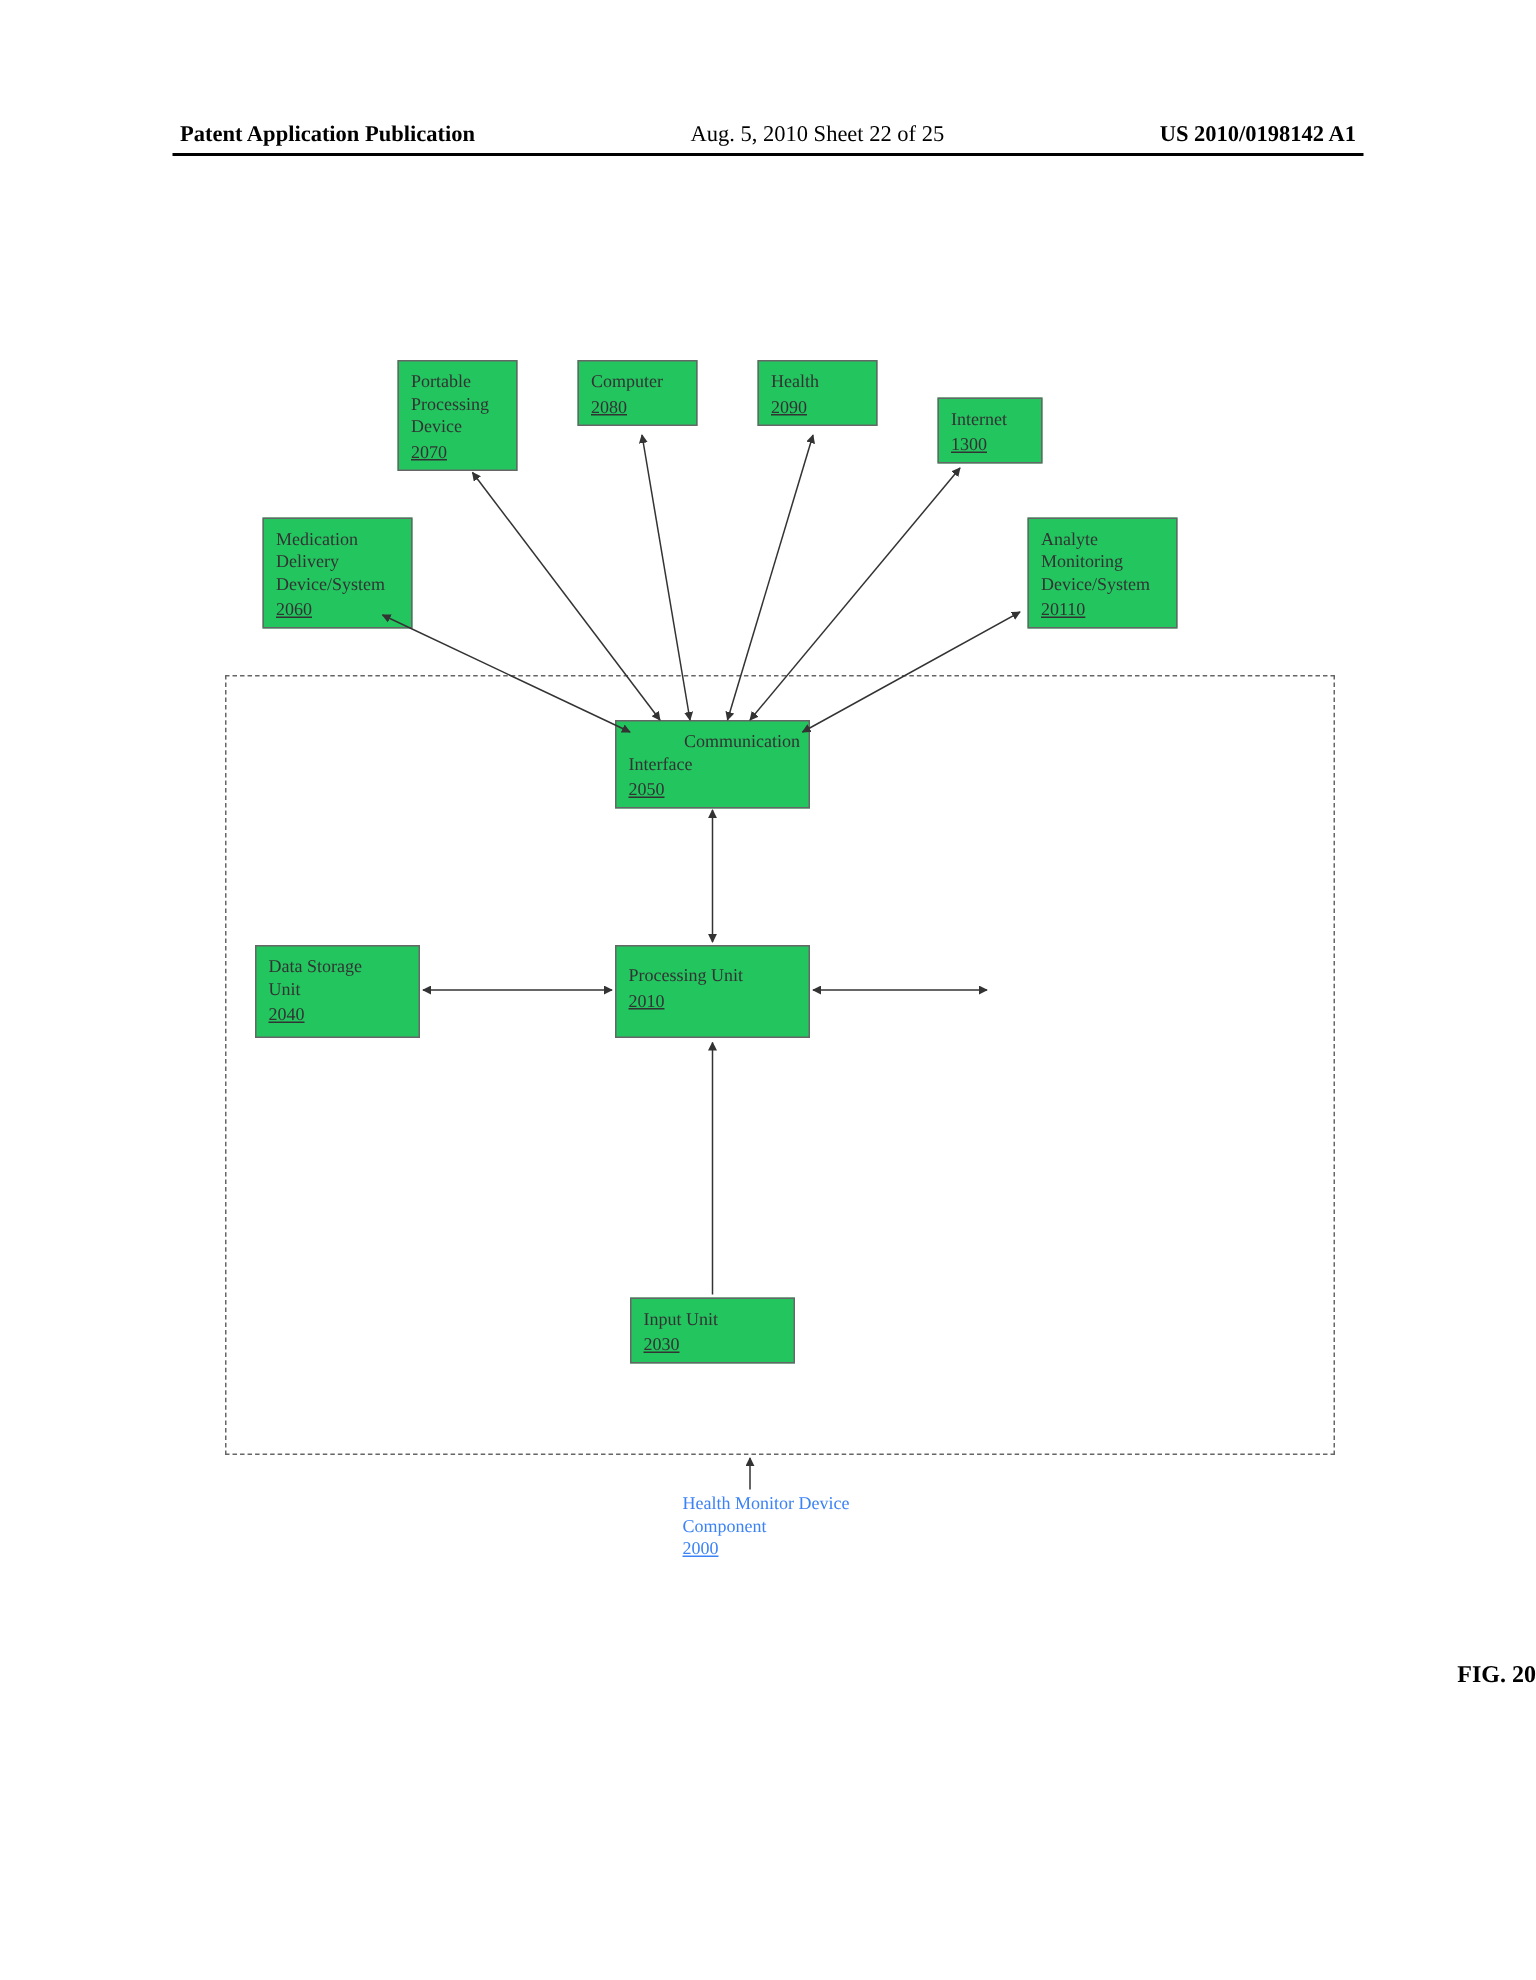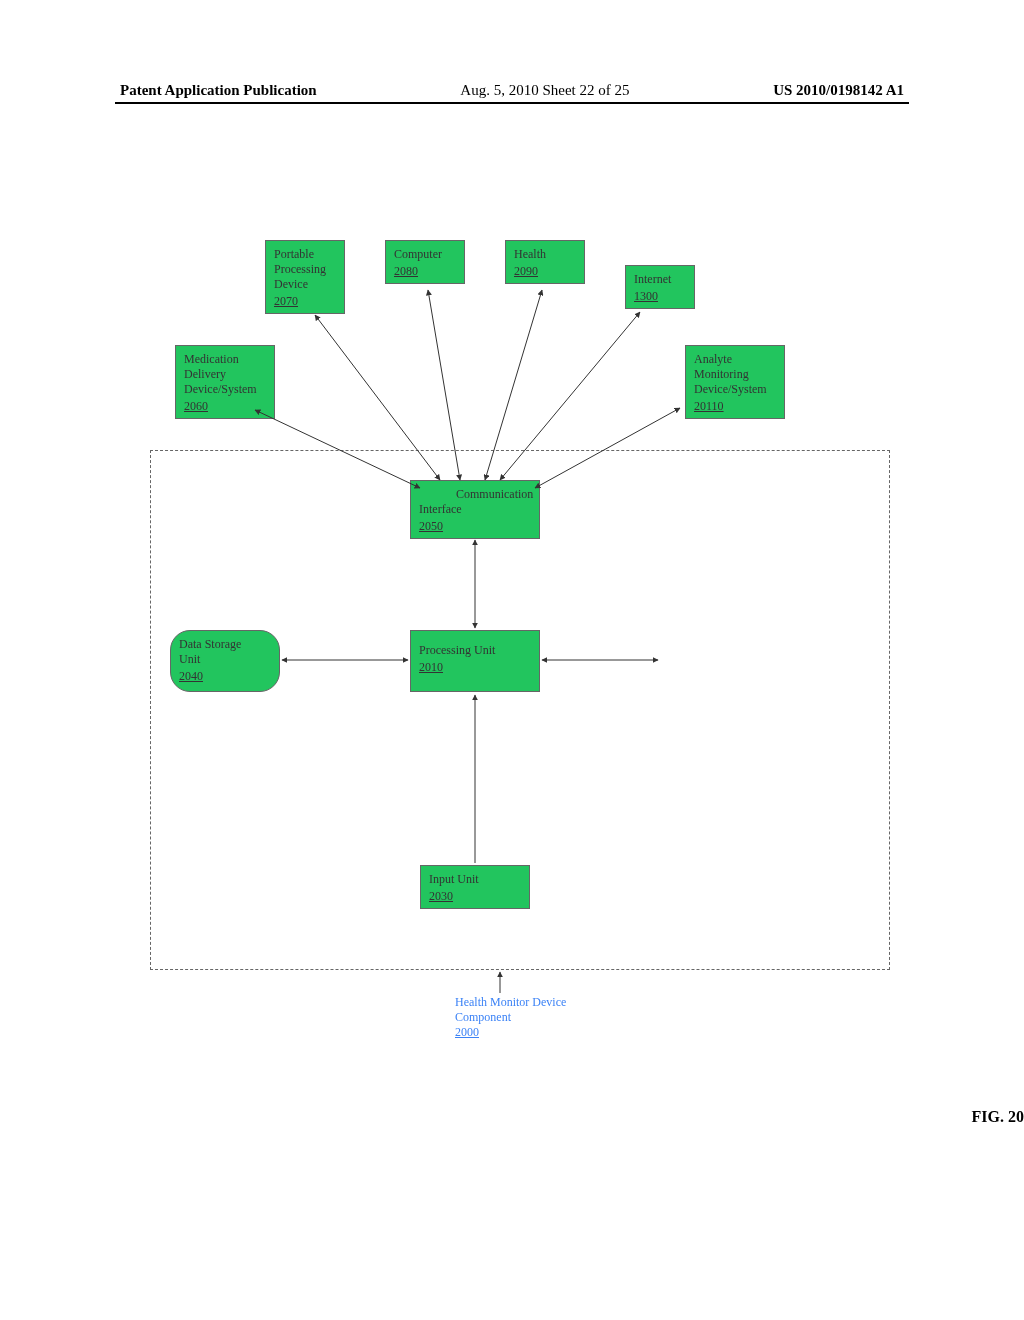--- a/index.html
+++ b/index.html
@@ -125,21 +125,21 @@
   </div>
 
   <div class="dashed-container" style="left:10px; top:210px; width:740px; height:520px;"></div>
 
   <div class="box" style="left:270px; top:240px; width:130px;">
     <span style="white-space:pre-line;margin-left:37px;">Communication
 Interface</span>
     <span class="ref">2050</span>
   </div>
 
-  <div class="box" style="left:30px; top:390px; width:110px; height:62px;border-radius:20px;">
+  <div class="box" style="left:30px; top:390px; width:110px; height:62px;">
     <span style="white-space:pre-line;">Data Storage
 Unit</span>
     <span class="ref">2040</span>
   </div>
   <div class="box" style="left:270px; top:390px; width:130px; height:62px; text-align:left; padding-top:12px;">
     <span style="white-space:pre-line;">Processing Unit</span>
     <span class="ref">2010</span>
   </div>
 
   <div class="box" style="left:280px; top:625px; width:110px;">

